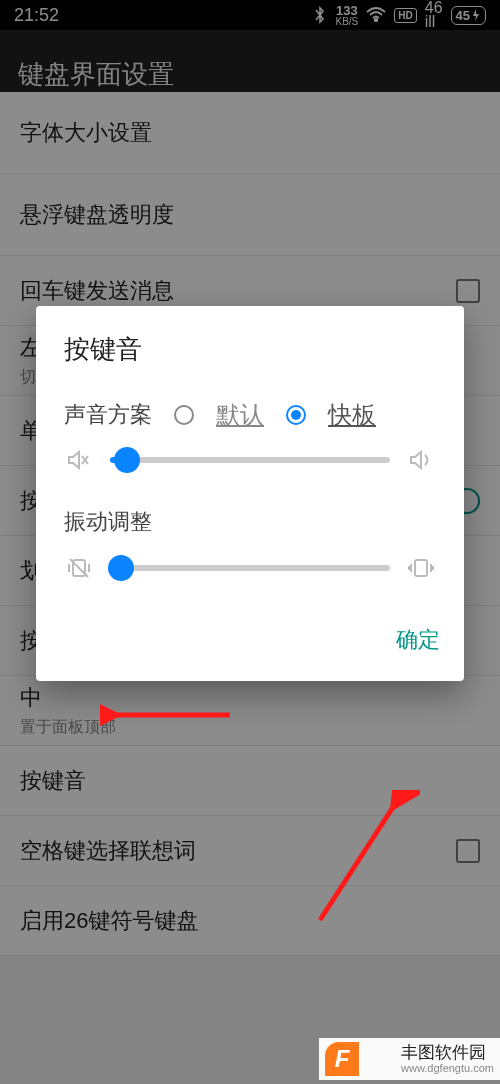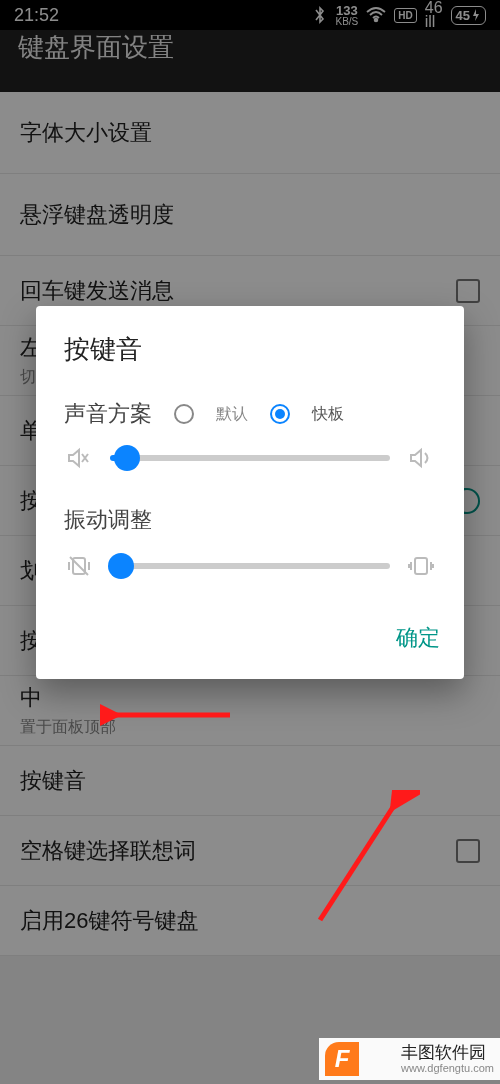--- a/index.html
+++ b/index.html
@@ -37,21 +37,21 @@
     display: flex; align-items: center; gap: 2px;
     border: 1.6px solid #fff; border-radius: 6px;
     padding: 1px 5px 1px 4px; font-size: 13px; font-weight: 600;
   }
   
   .titlebar {
     height: 62px;
     background: #222;
     color: #eee;
     display: flex;
-    align-items: flex-start;
+    align-items: flex-end;
     padding: 0 18px;
     font-size: 26px;
   }
   
   .settings { background: #f0f0f0; }
   .row {
     background: #fff;
     border-bottom: 1px solid #e8e8e8;
     padding: 0 20px;
     display: flex;
@@ -97,21 +97,21 @@
   }
   .radio-row { display: flex; align-items: center; gap: 22px; padding-left: 8px; }
   .radio {
     width: 20px; height: 20px; border: 2px solid #888; border-radius: 50%;
     display: inline-flex; align-items: center; justify-content: center;
   }
   .radio.checked { border-color: #0b84ff; }
   .radio.checked::after {
     content: ""; width: 10px; height: 10px; border-radius: 50%; background: #0b84ff;
   }
-  .radio-label { font-size: 16px; color: #888; }
+  .radio-label { font-size: 24px; color: #888; text-decoration: underline; }
   .radio-label.active { color: #555; }
   .d-subtitle {
     font-size: 22px; color: #444; padding: 28px 28px 10px;
   }
   .slider-row {
     display: flex; align-items: center; gap: 16px;
     padding: 8px 28px 6px;
   }
   .side-icon { width: 30px; display: flex; justify-content: center; color: #bbb; }
   .slider {

